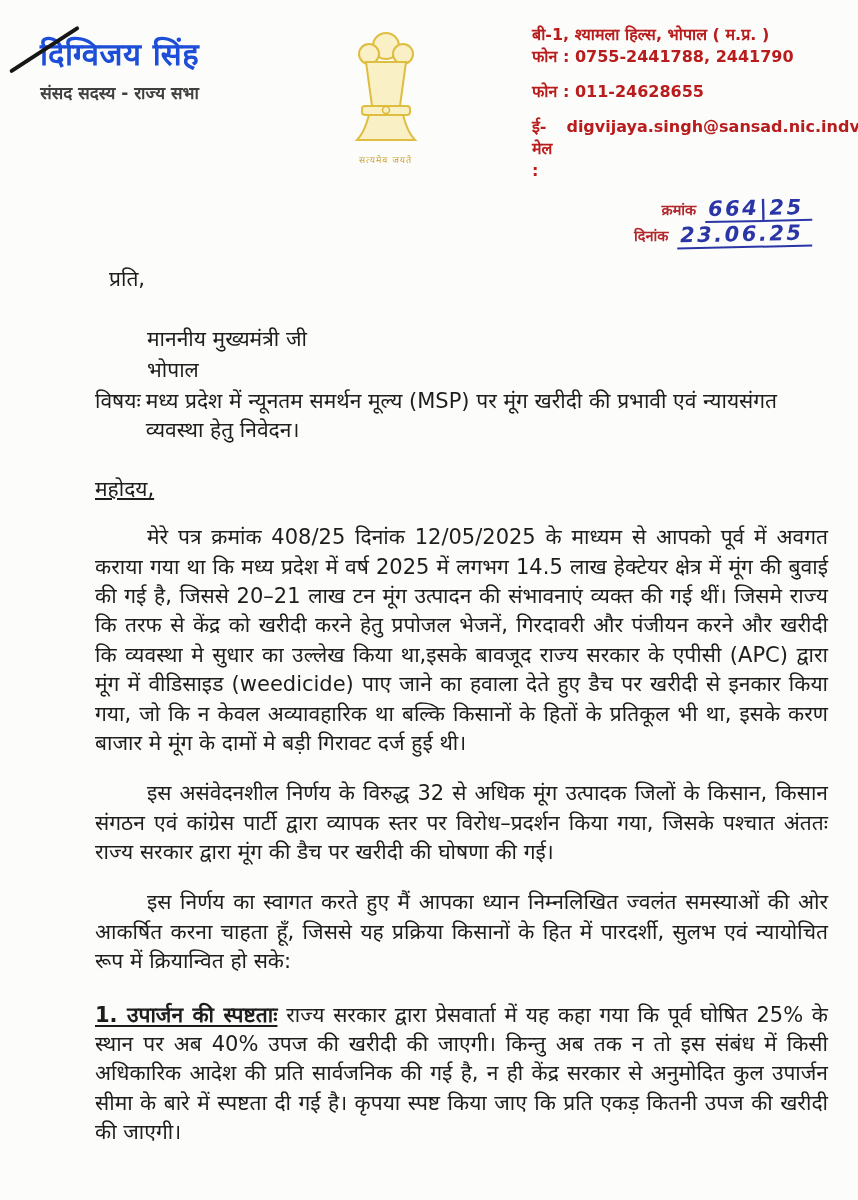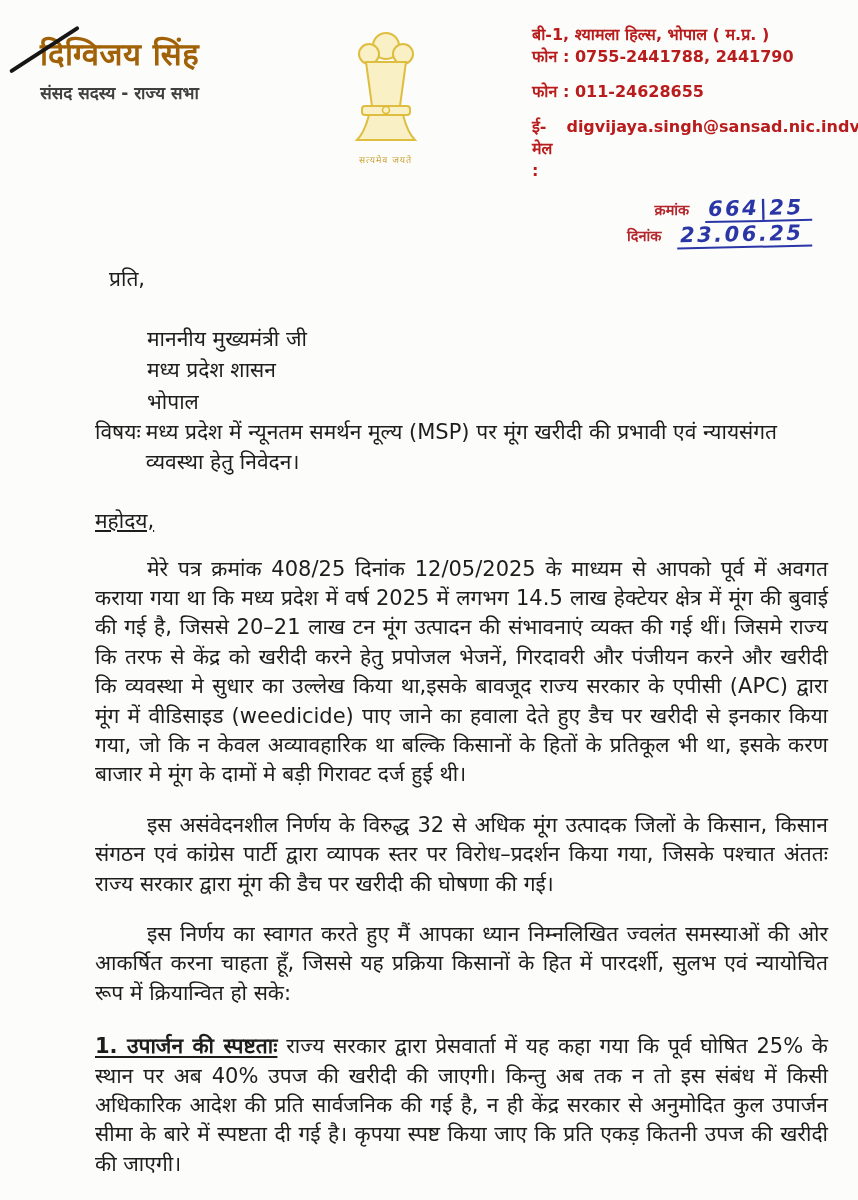--- a/index.html
+++ b/index.html
@@ -24,21 +24,21 @@
     padding: 24px 26px 0 14px;
   }
   .lh-left { position: relative; padding: 8px 0 0 26px; }
   .pen-stroke {
     position: absolute; left: -4px; top: 46px;
     width: 82px; height: 4px; background: #161616;
     transform: rotate(-33deg); transform-origin: left center;
     border-radius: 2px;
   }
   .sender-name {
-    font-size: 31px; font-weight: bold; color: #a16207;
+    font-size: 31px; font-weight: bold; color: #1d4ed8;
     letter-spacing: .5px; white-space: nowrap;
   }
   .sender-designation {
     font-size: 17px; font-weight: bold; color: #404040;
     margin-top: 7px; text-align: center; white-space: nowrap;
   }
 
   .lh-center { padding-top: 2px; text-align: center; margin-left: 40px; }
   .emblem-caption { font-size: 9px; color: #c9a233; margin-top: 1px; letter-spacing: 1px; }
 
@@ -48,21 +48,21 @@
   }
   .lh-right .group { margin-bottom: 13px; }
   .email-row { display: flex; gap: 14px; align-items: flex-start; }
   .email-stack { display: flex; flex-direction: row; }
 
   
   .ref-block {
     width: max-content;
     margin: 2px 46px 0 auto;
   }
-  .ref-row { display: flex; align-items: baseline; gap: 16px; justify-content: flex-end; margin-left: 33px; }
+  .ref-row { display: flex; align-items: baseline; gap: 9px; justify-content: flex-end; margin-left: 33px; }
   .ref-label { color: #b3262c; font-weight: bold; font-size: 14.5px; }
   .hand {
     display: inline-block;
     color: #2a36a6; font-size: 21px; font-weight: bold; font-style: italic;
     letter-spacing: 2.5px; line-height: 1.05;
     border-bottom: 2px solid #2a36a6;
     padding: 0 8px 1px 3px;
     transform: rotate(-1.2deg);
   }
 
@@ -143,21 +143,20 @@
       <span class="hand">23.06.25</span>
     </div>
   </div>
 
   <div class="content">
 
     <div class="to-line">प्रति,</div>
 
     <div class="recipient-lines">
       <div>माननीय मुख्यमंत्री जी</div>
-      <div>मध्य प्रदेश शासन</div>
       <div>भोपाल</div>
     </div>
 
     <div class="subject">
       <span class="subject-label">विषयः</span>
       <span class="subject-text">मध्य प्रदेश में न्यूनतम समर्थन मूल्य (MSP) पर मूंग खरीदी की प्रभावी एवं न्यायसंगत व्यवस्था हेतु निवेदन।</span>
     </div>
 
     <div class="salutation">महोदय,</div>
 

